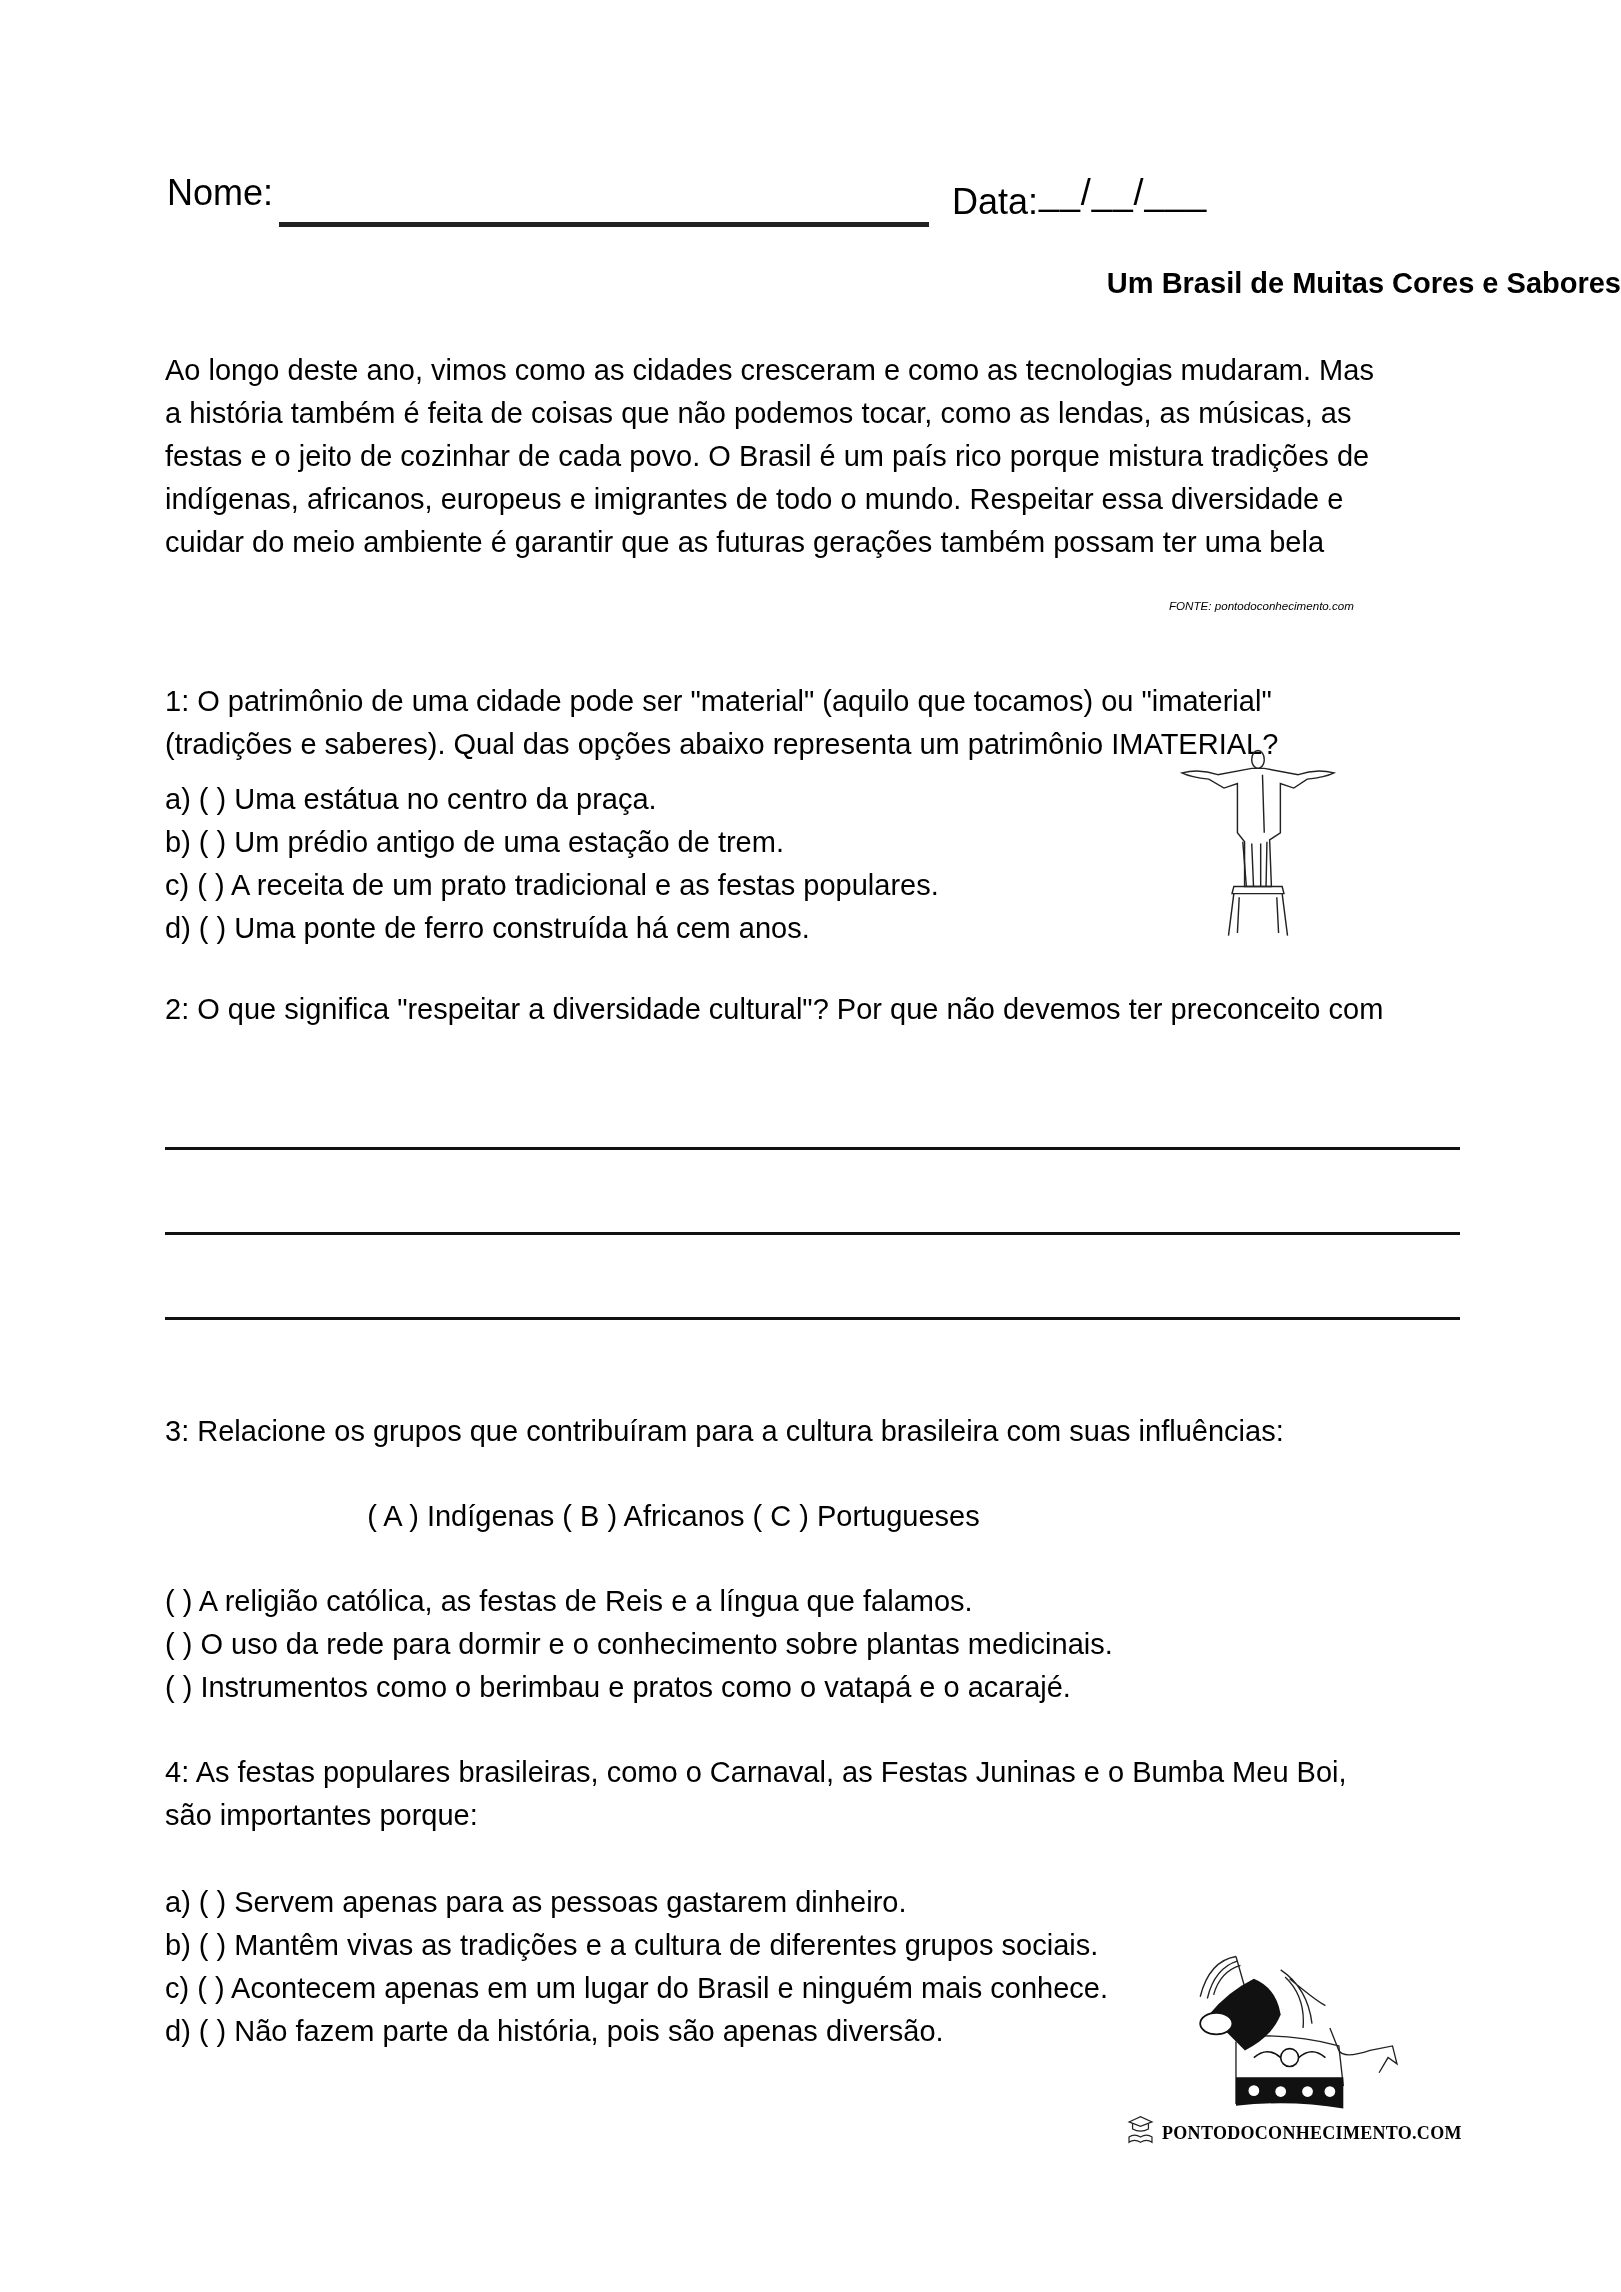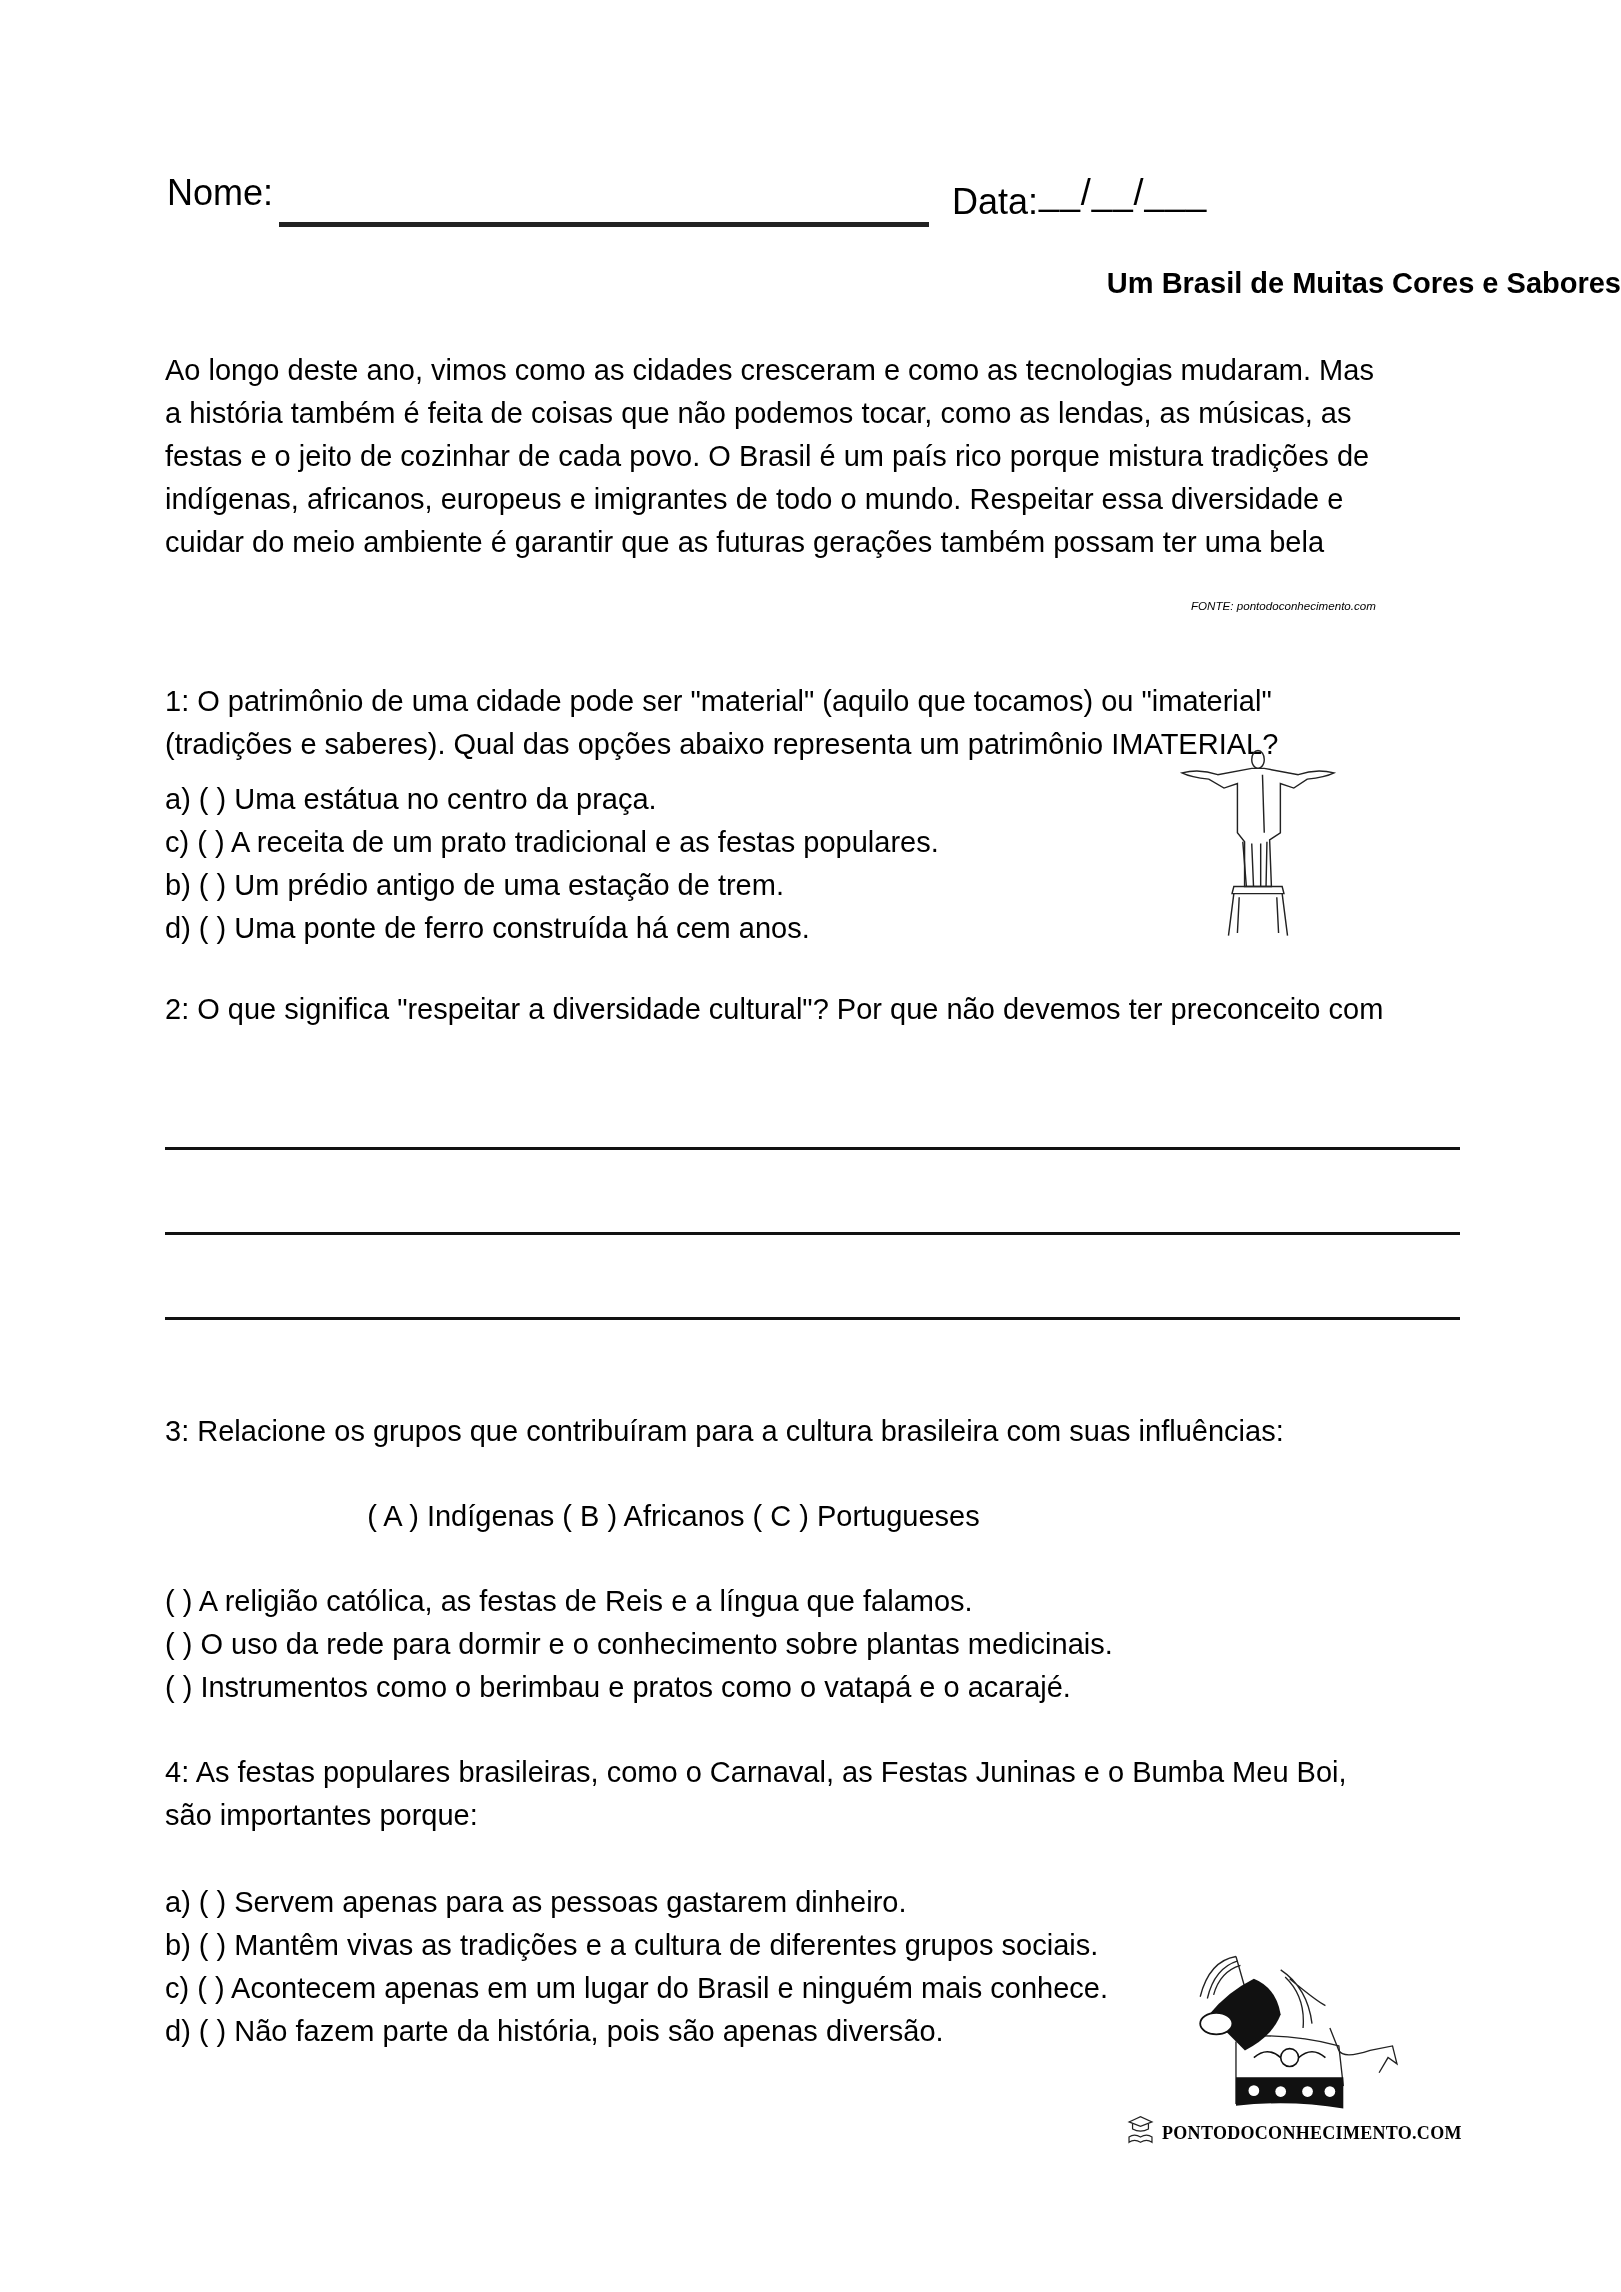--- a/index.html
+++ b/index.html
@@ -26,30 +26,30 @@
 
 <div class="abs title" style="left:0; width:1621px; text-align:right; top:267px;">Um Brasil de Muitas Cores e Sabores</div>
 
 <div class="abs" style="left:165px; top:349px;">
   <div class="txt">Ao longo deste ano, vimos como as cidades cresceram e como as tecnologias mudaram. Mas</div>
   <div class="txt">a história também é feita de coisas que não podemos tocar, como as lendas, as músicas, as</div>
   <div class="txt">festas e o jeito de cozinhar de cada povo. O Brasil é um país rico porque mistura tradições de</div>
   <div class="txt">indígenas, africanos, europeus e imigrantes de todo o mundo. Respeitar essa diversidade e</div>
   <div class="txt">cuidar do meio ambiente é garantir que as futuras gerações também possam ter uma bela</div>
 </div>
-<div class="abs src" style="left:1169px; top:599px;margin-left:22px;">FONTE: pontodoconhecimento.com</div>
+<div class="abs src" style="left:1169px; top:599px;">FONTE: pontodoconhecimento.com</div>
 
 <div class="abs" style="left:165px; top:680px;">
   <div class="txt">1: O patrimônio de uma cidade pode ser "material" (aquilo que tocamos) ou "imaterial"</div>
   <div class="txt">(tradições e saberes). Qual das opções abaixo representa um patrimônio IMATERIAL?</div>
 </div>
 <div class="abs" style="left:165px; top:778px;">
   <div class="txt">a) (  ) Uma estátua no centro da praça.</div>
+  <div class="txt">b) (  ) Um prédio antigo de uma estação de trem.</div>
   <div class="txt">c) (  ) A receita de um prato tradicional e as festas populares.</div>
-  <div class="txt">b) (  ) Um prédio antigo de uma estação de trem.</div>
   <div class="txt">d) (  ) Uma ponte de ferro construída há cem anos.</div>
 </div>
 <svg class="abs" style="left:1173px; top:743px;" width="170" height="202" viewBox="0 0 190 225" fill="none" stroke="#222" stroke-width="1.6">
   <ellipse cx="95" cy="18" rx="7" ry="10"></ellipse>
   <path d="M10 33 Q30 28 50 35 L88 28 L102 28 L140 35 Q160 28 180 33 Q170 38 150 40 L135 50 L120 45 L120 100 L108 108 L110 160 L80 160 L80 110 L72 100 L72 45 L57 50 L40 40 Q20 38 10 33 Z"></path>
   <path d="M78 110 L82 160 M88 112 L90 160 M98 112 L98 160 M105 110 L104 160"></path>
   <path d="M68 160 L122 160 L124 168 L66 168 Z"></path>
   <path d="M68 168 L62 215 M122 168 L128 215 M74 172 L72 212 M116 172 L118 212"></path>
   <path d="M100 35 L102 100"></path>
 </svg>

